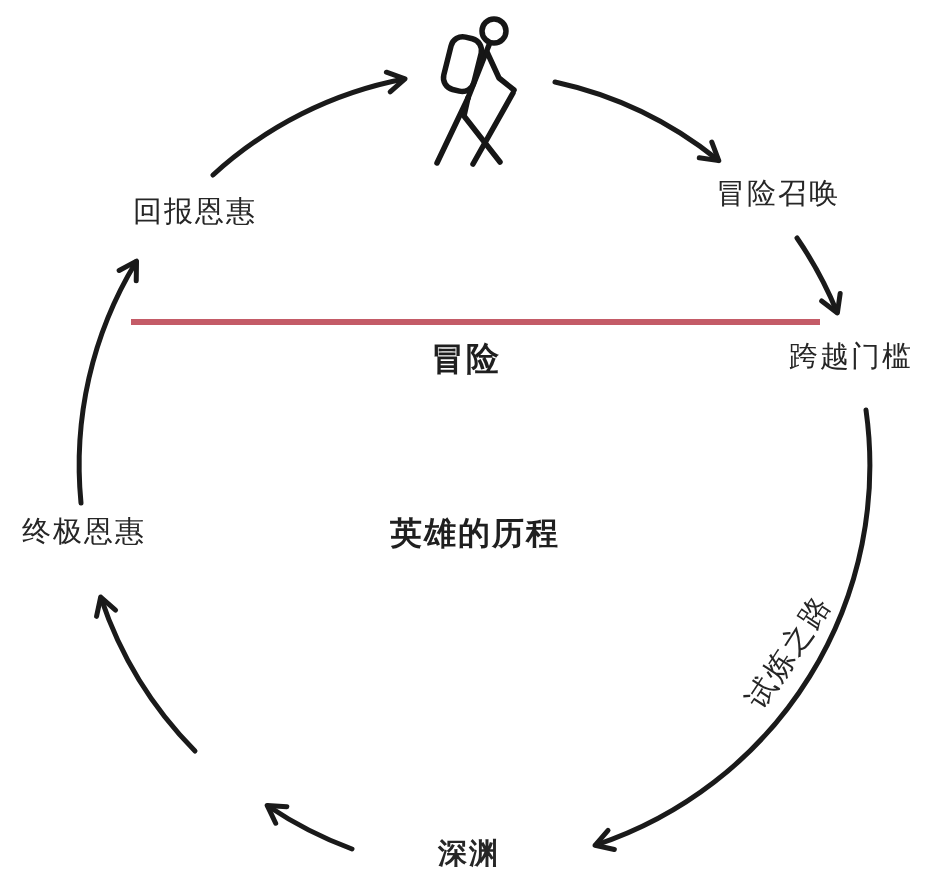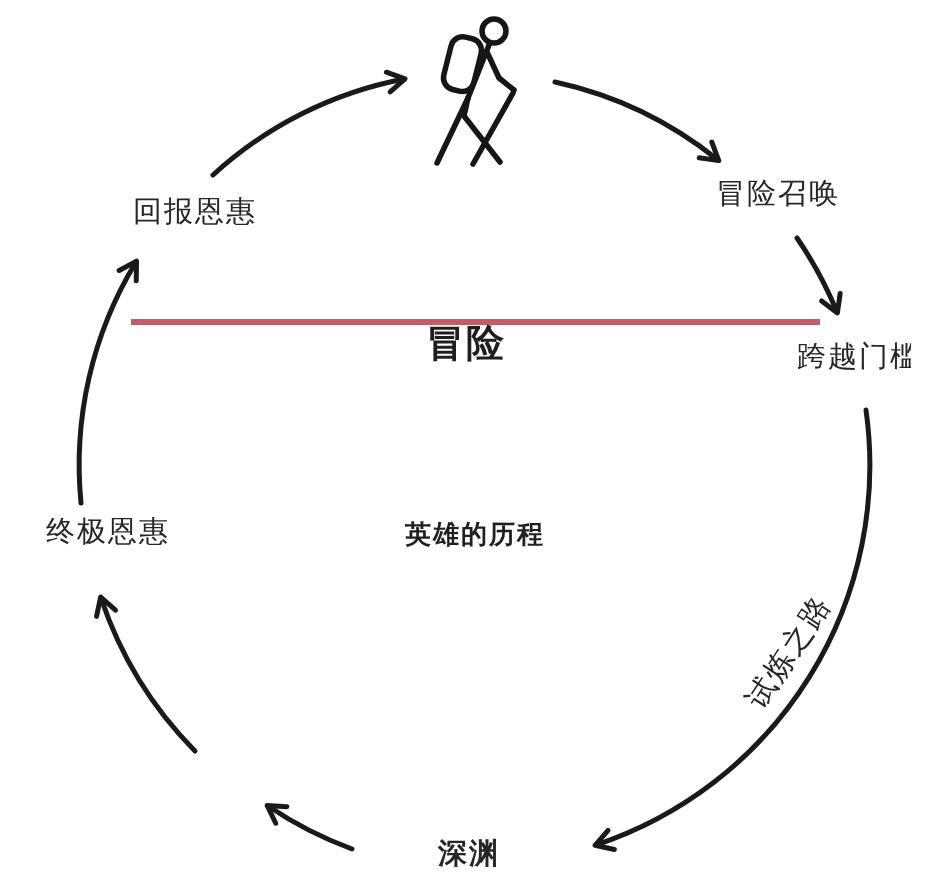--- a/index.html
+++ b/index.html
@@ -19,28 +19,28 @@
     letter-spacing:2px;
     white-space:nowrap;
   }
   .lbl-bold{
     font-family:"Liberation Sans", sans-serif;
     font-weight:bold;
     letter-spacing:2px;
     color:#1f1f1f;
   }
   #lbl-call{left:778px;top:194px;}
-  #lbl-threshold{left:851px;top:357px;margin-left:8px;}
+  #lbl-threshold{left:851px;top:357px;}
   #lbl-trials{left:789px;top:652px;transform:translate(-50%,-50%) rotate(-57deg);font-size:30px;}
   #lbl-abyss{left:469px;top:854px;font-weight:bold;}
   #lbl-transformation{left:233px;top:771px;}
-  #lbl-boon{left:108px;top:532px;}
+  #lbl-boon{left:84px;top:532px;}
   #lbl-return{left:195px;top:212px;}
-  #lbl-adventure{left:466px;top:343px;font-size:38px;}
-  #lbl-title{left:475px;top:534px;font-size:26px;}
+  #lbl-adventure{left:466px;top:359px;font-size:33px;}
+  #lbl-title{left:475px;top:534px;font-size:32px;}
 </style>
 </head>
 <body>
 
 <div id="canvas">
 
   <svg id="diagram-svg" width="939" height="888" viewBox="0 0 939 888">
     <defs>
       <marker id="arrowhead" markerUnits="userSpaceOnUse" markerWidth="30" markerHeight="30" refX="20" refY="14" orient="auto">
         <path d="M4 4 L21 14 L4 24" fill="none" stroke="#1a1a1a" stroke-width="5" stroke-linecap="round" stroke-linejoin="round"></path>

